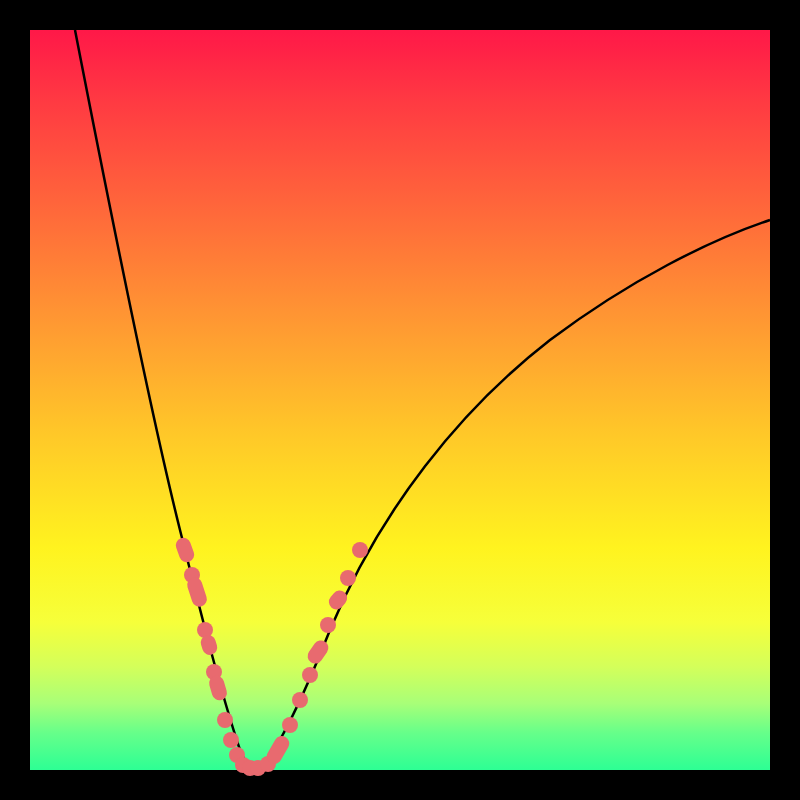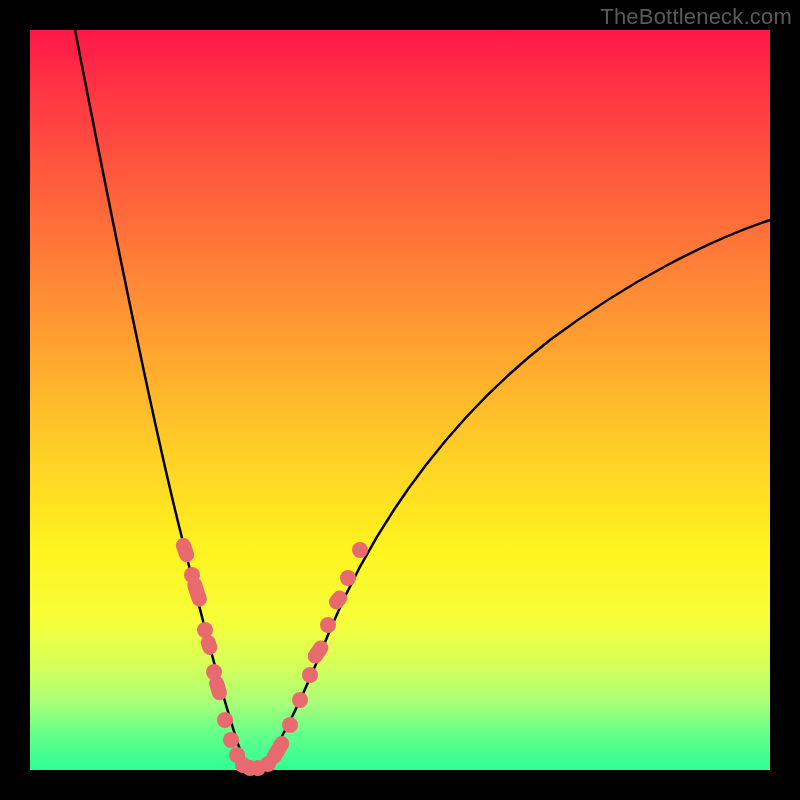--- a/index.html
+++ b/index.html
@@ -65,21 +65,20 @@
   }
   .capsule {
     fill: #e86a6f;
     stroke: none;
   }
 </style>
 </head>
 <body>
 
 <div class="frame">
-  <div class="watermark">TheBottleneck.com</div>
 
   <div class="plot">
     <svg class="curves" viewBox="0 0 740 740">
 
       <path id="left-branch" d="M 45 0
                C 80 180, 120 380, 150 500
                C 170 580, 190 660, 210 720
                C 216 735, 222 740, 225 740" fill="none" stroke="#000" stroke-width="2.5"></path>
 
       <path id="right-branch" d="M 225 740

